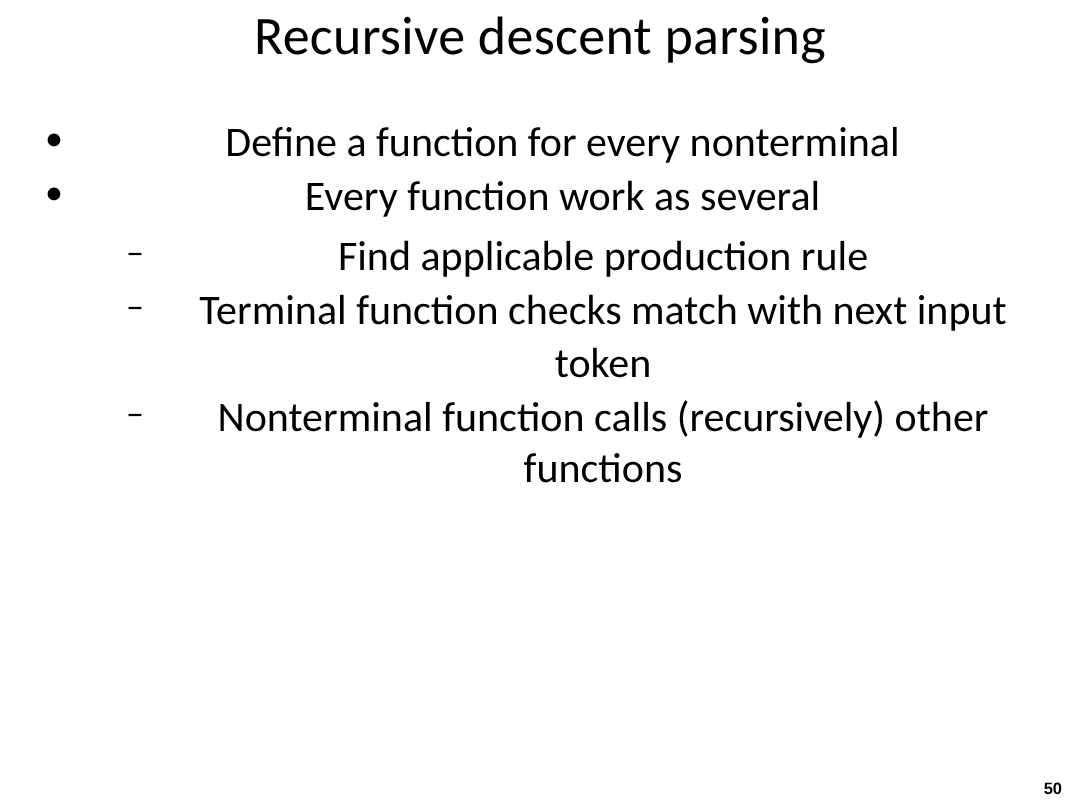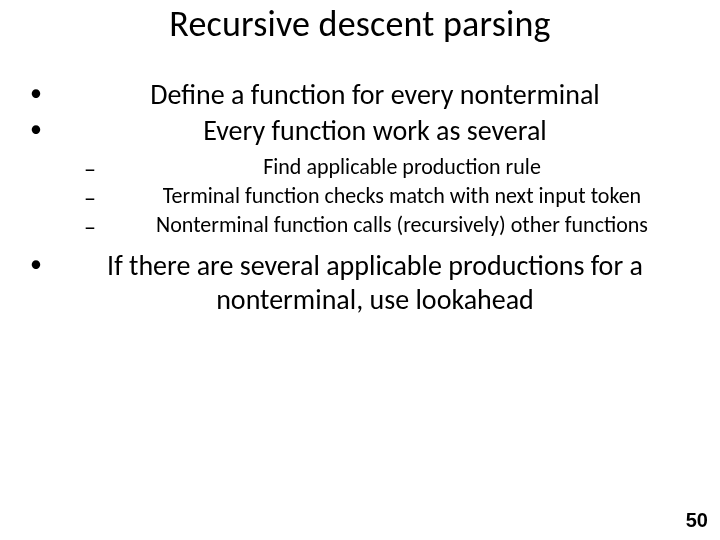--- a/index.html
+++ b/index.html
@@ -50,38 +50,38 @@
     left: 6px;
     top: 0;
     font-size: 24px;
   }
   ul.level2 {
     list-style: none;
     margin: 6px 0 10px 0;
     padding: 0;
   }
   ul.level2 > li {
-    font-size: 22px;
+    font-size: 28px;
     line-height: 1.22;
     padding-left: 54px;
     position: relative;
     margin-bottom: 2px;
   }
   ul.level2 > li::before {
     content: "–";
     position: absolute;
     left: 30px;
     top: 0;
     font-size: 24px;
   }
   .page-number {
     position: absolute;
     right: 12px;
     bottom: 8px;
-    font-size: 20px;
+    font-size: 11px;
     font-weight: 700;
     font-family: Arial, sans-serif;
   }
 </style>
 </head>
 <body>
 
 <div class="slide">
 
   <h1 class="title">Recursive descent parsing</h1>
@@ -90,19 +90,18 @@
     <ul class="level1">
       <li>Define a function for every nonterminal</li>
       <li>
         <span>Every function work as several</span>
         <ul class="level2">
           <li>Find applicable production rule</li>
           <li>Terminal function checks match with next input token</li>
           <li>Nonterminal function calls (recursively) other functions</li>
         </ul>
       </li>
-      <li>If there are several applicable productions for a nonterminal, use lookahead</li>
     </ul>
   </div>
 
   <div class="page-number">50</div>
 
 </div>
 
 </body></html>

